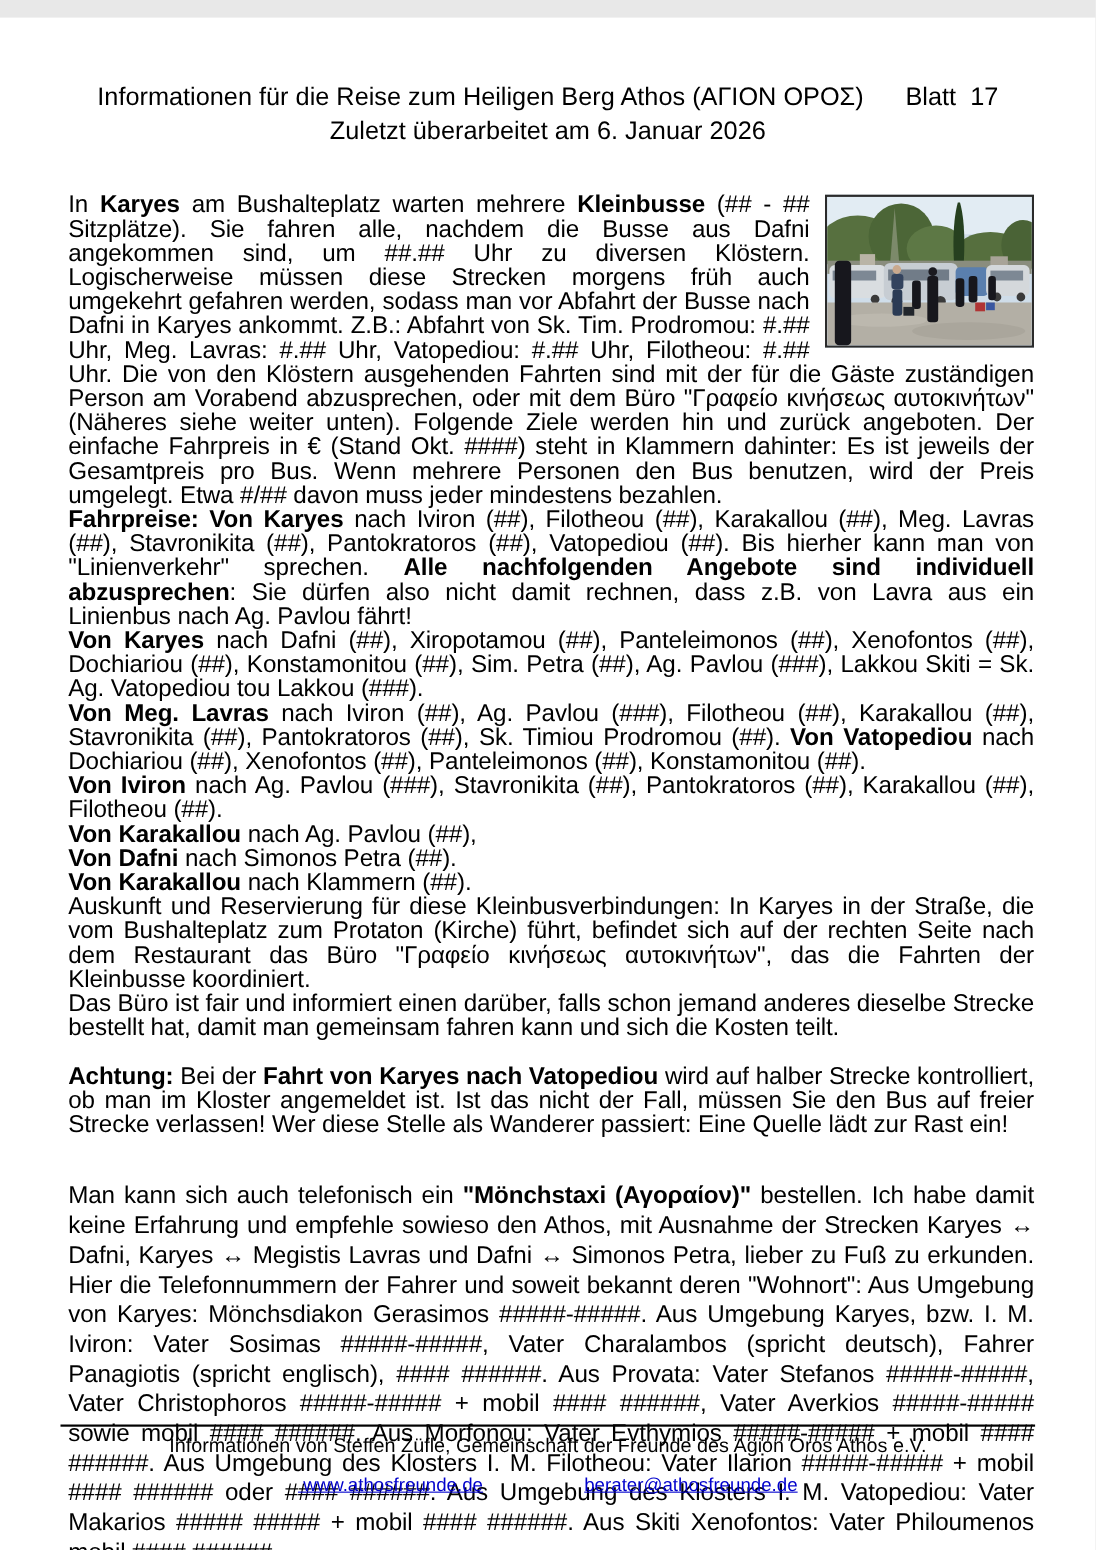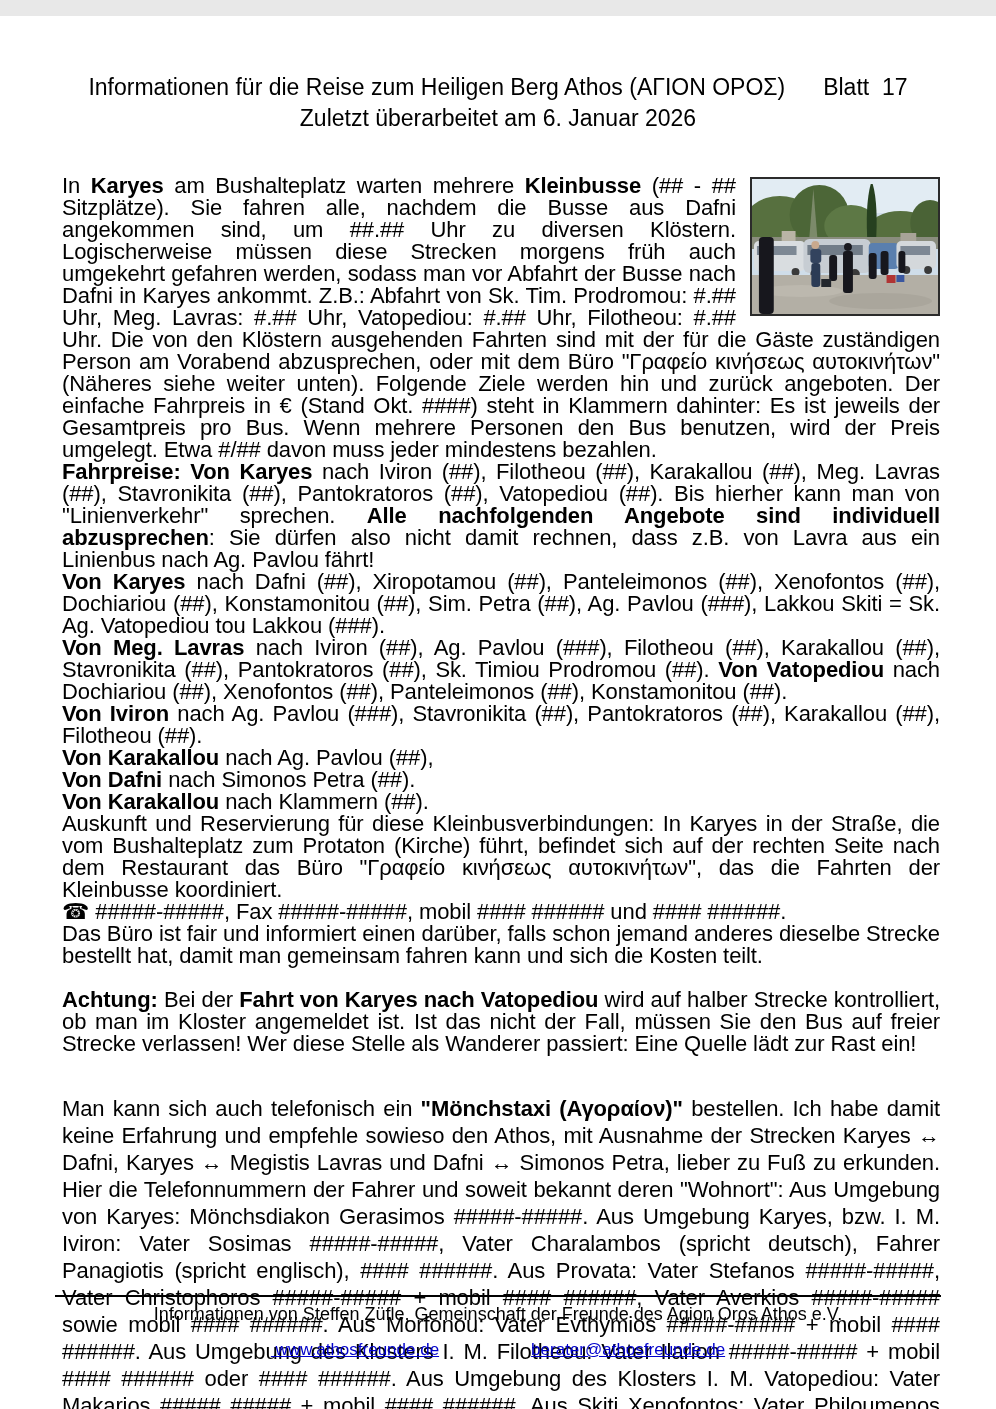--- a/index.html
+++ b/index.html
@@ -130,21 +130,20 @@
 
     <p class="para"><span>In </span><span class="b">Karyes</span><span> am Bushalteplatz warten mehrere </span><span class="b">Kleinbusse</span><span> (## - ## Sitzplätze). Sie fahren alle, nachdem die Busse aus Dafni angekommen sind, um ##.## Uhr zu diversen Klöstern. Logischerweise müssen diese Strecken morgens früh auch umgekehrt gefahren werden, sodass man vor Abfahrt der Busse nach Dafni in Karyes ankommt. Z.B.: Abfahrt von Sk. Tim. Prodromou: #.## Uhr, Meg. Lavras: #.## Uhr, Vatopediou: #.## Uhr, Filotheou: #.## Uhr. Die von den Klöstern ausgehenden Fahrten sind mit der für die Gäste zuständigen Person am Vorabend abzusprechen, oder mit dem Büro "Γραφείο κινήσεως αυτοκινήτων" (Näheres siehe weiter unten). Folgende Ziele werden hin und zurück angeboten. Der einfache Fahrpreis in € (Stand Okt. ####) steht in Klammern dahinter: Es ist jeweils der Gesamtpreis pro Bus. Wenn mehrere Personen den Bus benutzen, wird der Preis umgelegt. Etwa #/## davon muss jeder mindestens bezahlen.</span></p>
     <p class="para"><span class="b">Fahrpreise: Von Karyes</span><span> nach Iviron (##), Filotheou (##), Karakallou (##), Meg. Lavras (##), Stavronikita (##), Pantokratoros (##), Vatopediou (##). Bis hierher kann man von "Linienverkehr" sprechen. </span><span class="b">Alle nachfolgenden Angebote sind individuell abzusprechen</span><span>: Sie dürfen also nicht damit rechnen, dass z.B. von Lavra aus ein Linienbus nach Ag. Pavlou fährt!</span></p>
     <p class="para"><span class="b">Von Karyes</span><span> nach Dafni (##), Xiropotamou (##), Panteleimonos (##), Xenofontos (##), Dochiariou (##), Konstamonitou (##), Sim. Petra (##), Ag. Pavlou (###), Lakkou Skiti = Sk. Ag. Vatopediou tou Lakkou (###).</span></p>
     <p class="para"><span class="b">Von Meg. Lavras</span><span> nach Iviron (##), Ag. Pavlou (###), Filotheou (##), Karakallou (##), Stavronikita (##), Pantokratoros (##), Sk. Timiou Prodromou (##). </span><span class="b">Von Vatopediou</span><span> nach Dochiariou (##), Xenofontos (##), Panteleimonos (##), Konstamonitou (##).</span></p>
     <p class="para"><span class="b">Von Iviron</span><span> nach Ag. Pavlou (###), Stavronikita (##), Pantokratoros (##), Karakallou (##), Filotheou (##).</span></p>
     <p class="para"><span class="b">Von Karakallou</span><span> nach Ag. Pavlou (##),</span></p>
     <p class="para"><span class="b">Von Dafni</span><span> nach Simonos Petra (##).</span></p>
     <p class="para"><span class="b">Von Karakallou</span><span> nach Klammern (##).</span></p>
     <p class="para"><span>Auskunft und Reservierung für diese Kleinbusverbindungen: In Karyes in der Straße, die vom Bushalteplatz zum Protaton (Kirche) führt, befindet sich auf der rechten Seite nach dem Restaurant das Büro "Γραφείο κινήσεως αυτοκινήτων", das die Fahrten der Kleinbusse koordiniert.</span></p>
-    <p class="para"><span>☎ #####-#####, Fax #####-#####, mobil #### ###### und #### ######.</span></p>
     <p class="para"><span>Das Büro ist fair und informiert einen darüber, falls schon jemand anderes dieselbe Strecke bestellt hat, damit man gemeinsam fahren kann und sich die Kosten teilt.</span></p>
 
     <div class="gap-small"></div>
 
     <p class="para"><span class="b">Achtung:</span><span> Bei der </span><span class="b">Fahrt von Karyes nach Vatopediou</span><span> wird auf halber Strecke kontrolliert, ob man im Kloster angemeldet ist. Ist das nicht der Fall, müssen Sie den Bus auf freier Strecke verlassen! Wer diese Stelle als Wanderer passiert: Eine Quelle lädt zur Rast ein!</span></p>
 
     <div class="gap-large"></div>
 
     <p class="para p-moench"><span>Man kann sich auch telefonisch ein </span><span class="b">"Mönchstaxi (Αγοραίον)"</span><span> bestellen. Ich habe damit keine Erfahrung und empfehle sowieso den Athos, mit Ausnahme der Strecken Karyes ↔ Dafni, Karyes ↔ Megistis Lavras und Dafni ↔ Simonos Petra, lieber zu Fuß zu erkunden. Hier die Telefonnummern der Fahrer und soweit bekannt deren "Wohnort":  Aus Umgebung von Karyes: Mönchsdiakon Gerasimos #####-#####. Aus Umgebung Karyes, bzw. I. M. Iviron: Vater Sosimas #####-#####, Vater Charalambos (spricht deutsch), Fahrer Panagiotis (spricht englisch), #### ######. Aus Provata: Vater Stefanos #####-#####, Vater Christophoros #####-##### + mobil #### ######, Vater Averkios #####-##### sowie mobil #### ######. Aus Morfonou: Vater Evthymios #####-##### + mobil #### ######. Aus Umgebung des Klosters I. M. Filotheou: Vater Ilarion #####-##### + mobil #### ###### oder #### ######. Aus Umgebung des Klosters I. M. Vatopediou: Vater Makarios ##### ##### + mobil #### ######. Aus Skiti Xenofontos: Vater Philoumenos mobil #### ######.</span></p>
 

